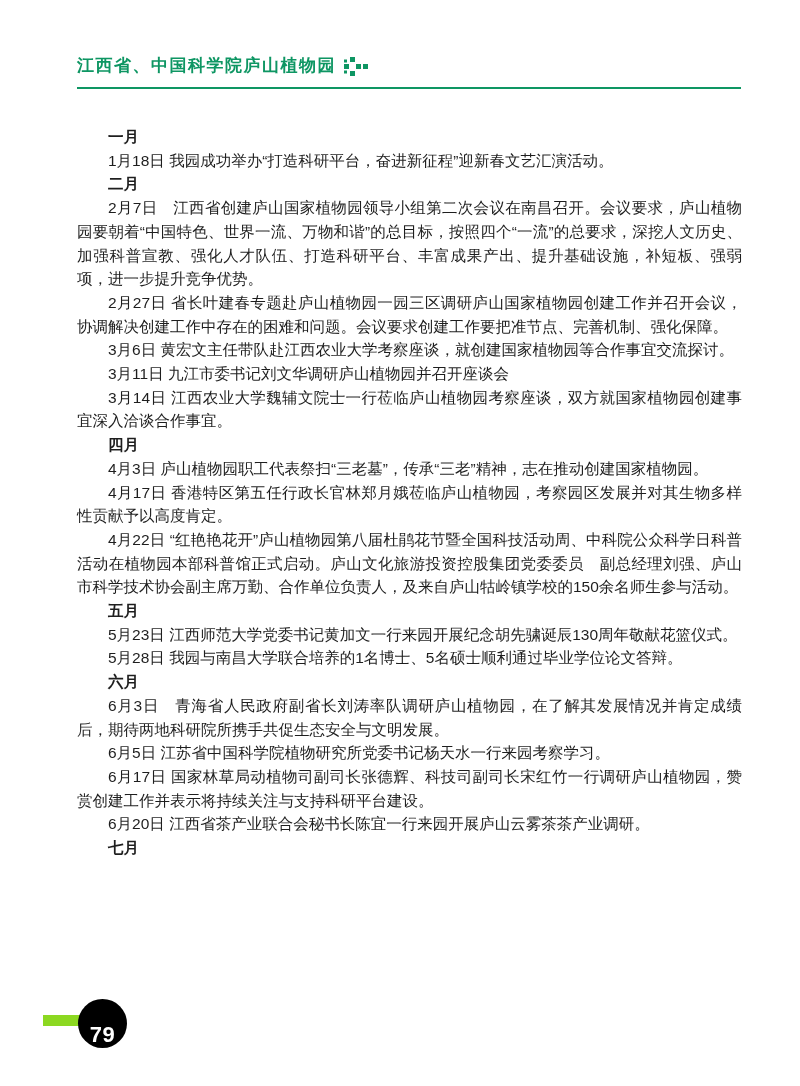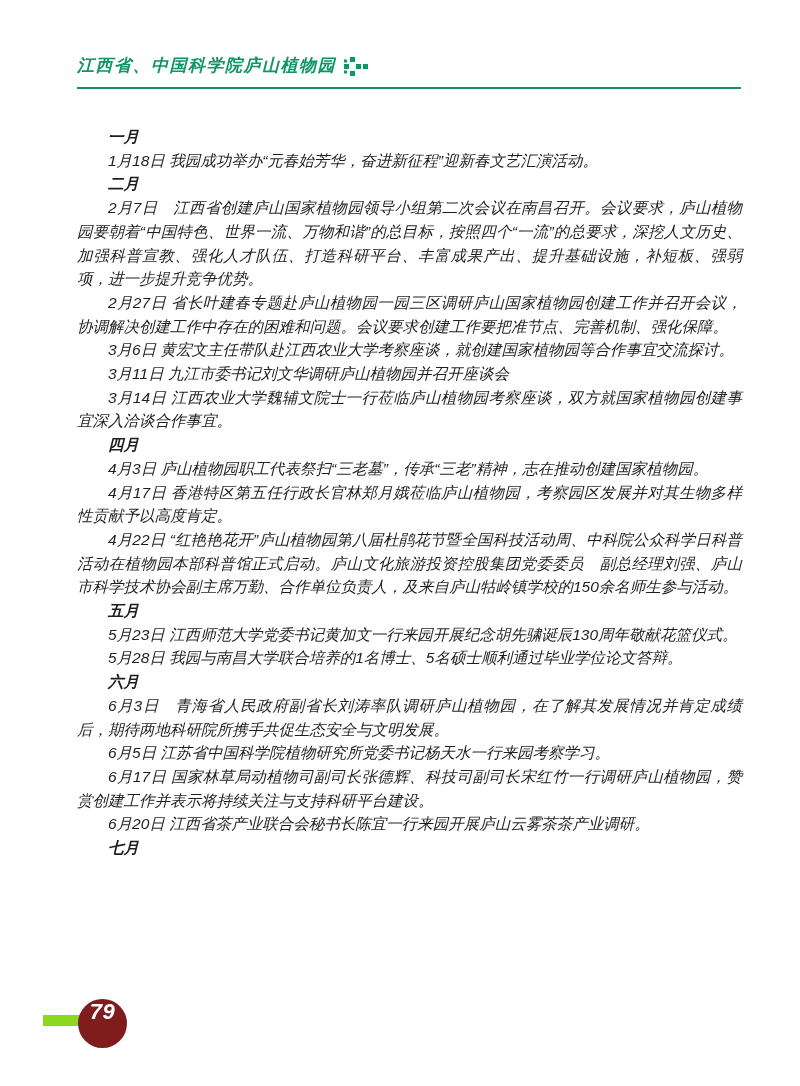--- a/index.html
+++ b/index.html
@@ -3,21 +3,21 @@
 <meta charset="utf-8">
 <style>
   html, body { margin: 0; padding: 0; }
   body {
     width: 800px; height: 1086px;
     background: #ffffff;
     font-family: "Liberation Sans", "DejaVu Sans", sans-serif;
     position: relative;
     overflow: hidden;
   }
-  .page { position: absolute; inset: 0; background: #ffffff; font-style: italic; }
+  .page { position: absolute; inset: 0; background: #ffffff; }
 
   
   .page-header {
     position: absolute; left: 77px; top: 54px; width: 664px;
   }
   .header-row { display: flex; align-items: center; gap: 8px; }
   .header-title {
     color: #0e9663;
     font-size: 17px;
     font-weight: bold;
@@ -48,25 +48,25 @@
   
   .footer-bar {
     position: absolute; left: 43px; top: 1015px;
     width: 46px; height: 11px;
     background: #8cd821;
   }
   .page-circle {
     position: absolute; left: 78px; top: 999px;
     width: 49px; height: 49px;
     border-radius: 50%;
-    background: #7f1d1d;
+    background: #000000;
     color: #ffffff;
     font-size: 22px;
     font-weight: bold;
-    display: flex; align-items: flex-start; justify-content: center;
+    display: flex; align-items: flex-end; justify-content: center;
     letter-spacing: 0.5px;
   }
 </style>
 </head>
 <body>
 
 <div class="page">
 
   <div class="page-header">
     <div class="header-row">
@@ -84,21 +84,21 @@
             <rect x="7.5" y="7.5" width="3" height="3" fill="#ffffff" opacity="0"></rect>
           </g>
         </svg>
       </span>
     </div>
     <div class="header-rule"></div>
   </div>
 
   <div class="chronicle">
       <p class="month-heading">一月</p>
-      <p class="entry">1月18日 我园成功举办“元春始芳华，奋进新征程”迎新春文艺汇演活动。</p>
+      <p class="entry">1月18日 我园成功举办“打造科研平台，奋进新征程”迎新春文艺汇演活动。</p>
       <p class="month-heading">二月</p>
       <p class="entry">2月7日　江西省创建庐山国家植物园领导小组第二次会议在南昌召开。会议要求，庐山植物园要朝着“中国特色、世界一流、万物和谐”的总目标，按照四个“一流”的总要求，深挖人文历史、加强科普宣教、强化人才队伍、打造科研平台、丰富成果产出、提升基础设施，补短板、强弱项，进一步提升竞争优势。</p>
       <p class="entry">2月27日 省长叶建春专题赴庐山植物园一园三区调研庐山国家植物园创建工作并召开会议，协调解决创建工作中存在的困难和问题。会议要求创建工作要把准节点、完善机制、强化保障。</p>
       <p class="entry">3月6日 黄宏文主任带队赴江西农业大学考察座谈，就创建国家植物园等合作事宜交流探讨。</p>
       <p class="entry">3月11日 九江市委书记刘文华调研庐山植物园并召开座谈会</p>
       <p class="entry">3月14日 江西农业大学魏辅文院士一行莅临庐山植物园考察座谈，双方就国家植物园创建事宜深入洽谈合作事宜。</p>
       <p class="month-heading">四月</p>
       <p class="entry">4月3日 庐山植物园职工代表祭扫“三老墓”，传承“三老”精神，志在推动创建国家植物园。</p>
       <p class="entry">4月17日 香港特区第五任行政长官林郑月娥莅临庐山植物园，考察园区发展并对其生物多样性贡献予以高度肯定。</p>
       <p class="entry">4月22日 “红艳艳花开”庐山植物园第八届杜鹃花节暨全国科技活动周、中科院公众科学日科普活动在植物园本部科普馆正式启动。庐山文化旅游投资控股集团党委委员　副总经理刘强、庐山市科学技术协会副主席万勤、合作单位负责人，及来自庐山牯岭镇学校的150余名师生参与活动。</p>

